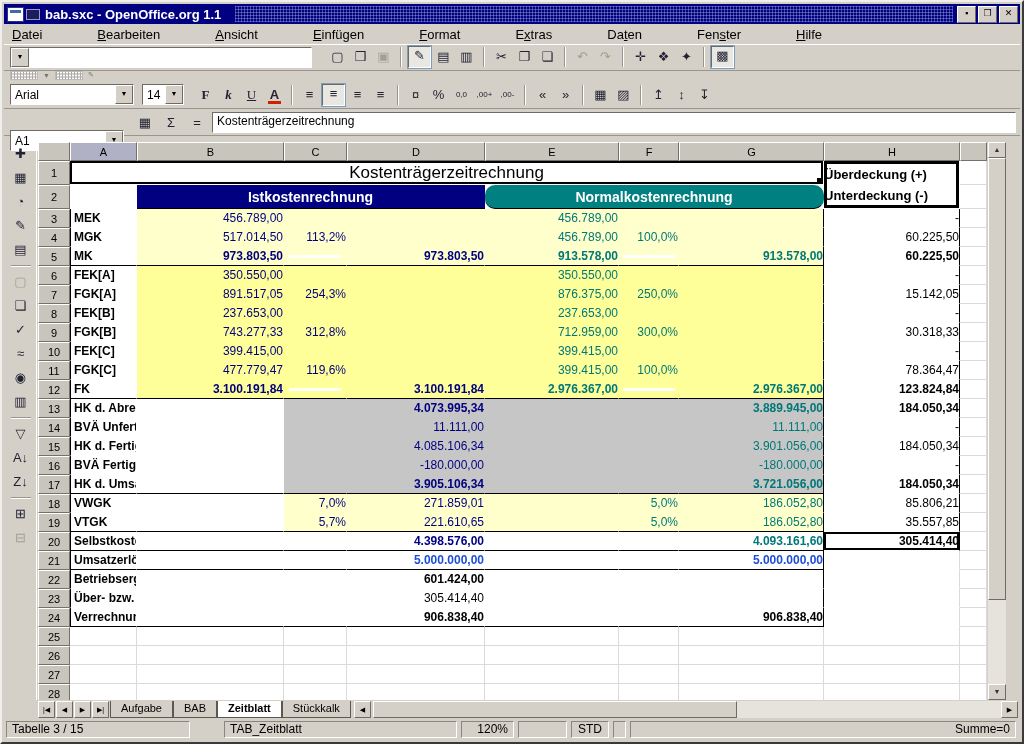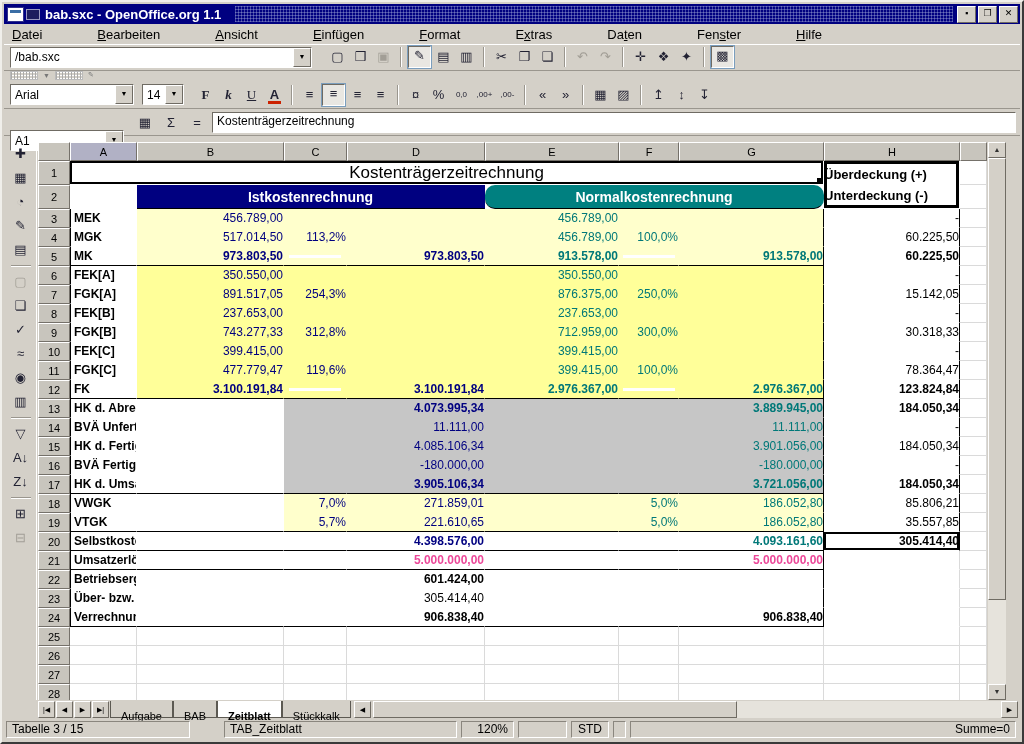--- a/index.html
+++ b/index.html
@@ -73,41 +73,41 @@
   .bnor{background:#008080;color:#fff;font-weight:bold;font-size:14px;text-align:center;border-bottom:1px solid #000 !important;border-radius:10px;}
   .a2{background:#fff;}
   .bgpale{background:#ffffcc;}
   .bgyellow{background:#ffff99;}
   .bggray{background:#c6c6c6;}
   .labtd{overflow:visible;position:relative;background:#fff;}
   .labsp{position:absolute;left:3px;top:50%;transform:translateY(-50%);font-weight:bold;white-space:nowrap;z-index:2;color:#000;}
   .num{text-align:right;}
   .cB{padding-right:30px;}.cC{padding-right:12px;}.cD{padding-right:26px;}
   .cE{padding-right:20px;}.cF{padding-right:16px;}.cG{padding-right:38px;}.cH{padding-right:34px;background:#fff;}
-  .navy{color:#000080;}.teal{color:#007878;}.red{color:#ec4899;}.blk{color:#000;}
+  .navy{color:#000080;}.teal{color:#007878;}.red{color:#1d4ed8;}.blk{color:#000;}
   .bd{font-weight:bold;}
   .bL{border-left:1px solid #000 !important;}
   .bR{border-right:1px solid #000 !important;}
   .bB{border-bottom:1px solid #000 !important;}
   .glR{border-right:1px solid #dadada !important;}
   .gl{border-right:1px solid #dadada !important;border-bottom:1px solid #dadada !important;background:#fff;}
   .selbox{box-shadow:inset 0 0 0 2px #000;}
   .dashtd{text-align:center;}
   .dsh{display:inline-block;width:52px;height:3px;background:#fff;vertical-align:middle;}
   
   .vscroll{position:absolute;left:986px;top:140px;width:18px;height:558px;background:#e6e3dc;}
   .sbtn{position:absolute;width:18px;height:16px;background:#d4d0c8;border:1px solid;border-color:#fff #6f6b63 #6f6b63 #fff;
     box-sizing:border-box;font-size:7px;line-height:14px;text-align:center;color:#333;}
   .vthumb{position:absolute;left:0;top:16px;width:18px;height:442px;background:#d4d0c8;border:1px solid;
     border-color:#fff #6f6b63 #6f6b63 #fff;box-sizing:border-box;}
   
   .tabrow{position:absolute;left:36px;top:699px;right:4px;height:17px;display:flex;align-items:stretch;}
   .navb{width:17px;background:#d4d0c8;border:1px solid;border-color:#fff #6f6b63 #6f6b63 #fff;box-sizing:border-box;
     font-size:7px;line-height:15px;text-align:center;flex:none;margin-right:1px;}
-  .tab{padding:8px 10px;font-size:11px;line-height:15px;background:#d4d0c8;border:1px solid #5c5952;border-top:none;flex:none;}
+  .tab{padding:0 10px;font-size:11px;line-height:15px;background:#d4d0c8;border:1px solid #5c5952;border-top:none;flex:none;}
   .tab.on{background:#fff;font-weight:bold;}
   .htrack{flex:1;background:#e6e3dc;position:relative;margin-left:2px;}
   .hthumb{position:absolute;left:0;top:0;height:17px;width:58%;background:#d4d0c8;border:1px solid;
     border-color:#fff #6f6b63 #6f6b63 #fff;box-sizing:border-box;}
   .harr{width:17px;background:#d4d0c8;border:1px solid;border-color:#fff #6f6b63 #6f6b63 #fff;box-sizing:border-box;
     font-size:7px;line-height:15px;text-align:center;flex:none;}
   
   .statusbar{position:absolute;left:4px;right:4px;top:719px;height:19px;background:#d4d0c8;}
   .sfield{position:absolute;top:0;height:17px;border:1px solid;border-color:#8a867e #fff #fff #8a867e;
     box-sizing:border-box;font-size:12px;line-height:15px;padding:0 5px;white-space:nowrap;overflow:hidden;}
@@ -136,21 +136,20 @@
       <span class="mi" data-name="menu-einf-gen"><u>E</u>infügen</span>
       <span class="mi" data-name="menu-format"><u>F</u>ormat</span>
       <span class="mi" data-name="menu-extras">E<u>x</u>tras</span>
       <span class="mi" data-name="menu-daten">Da<u>t</u>en</span>
       <span class="mi" data-name="menu-fenster">Fen<u>s</u>ter</span>
       <span class="mi" data-name="menu-hilfe"><u>H</u>ilfe</span>
     </div>
 
   <div class="ftb" data-name="function-toolbar">
     <span class="combo urlc" data-name="url-combobox">
-      <span class="cval" data-name="url-input">/bab.sxc</span>
       <span class="dd" data-name="chevron-down-icon">▼</span>
     </span>
     <span id="ftbicons" style="display:flex;align-items:center">
         <span class="tb" data-name="new-document-button">▢</span>
         <span class="tb" data-name="open-document-button">❒</span>
         <span class="tb dis" data-name="save-document-button">▣</span>
         <span class="sep"></span>
         <span class="tb act" data-name="edit-file-button">✎</span>
         <span class="tb" data-name="export-pdf-button">▤</span>
         <span class="tb" data-name="print-file-button">▥</span>

